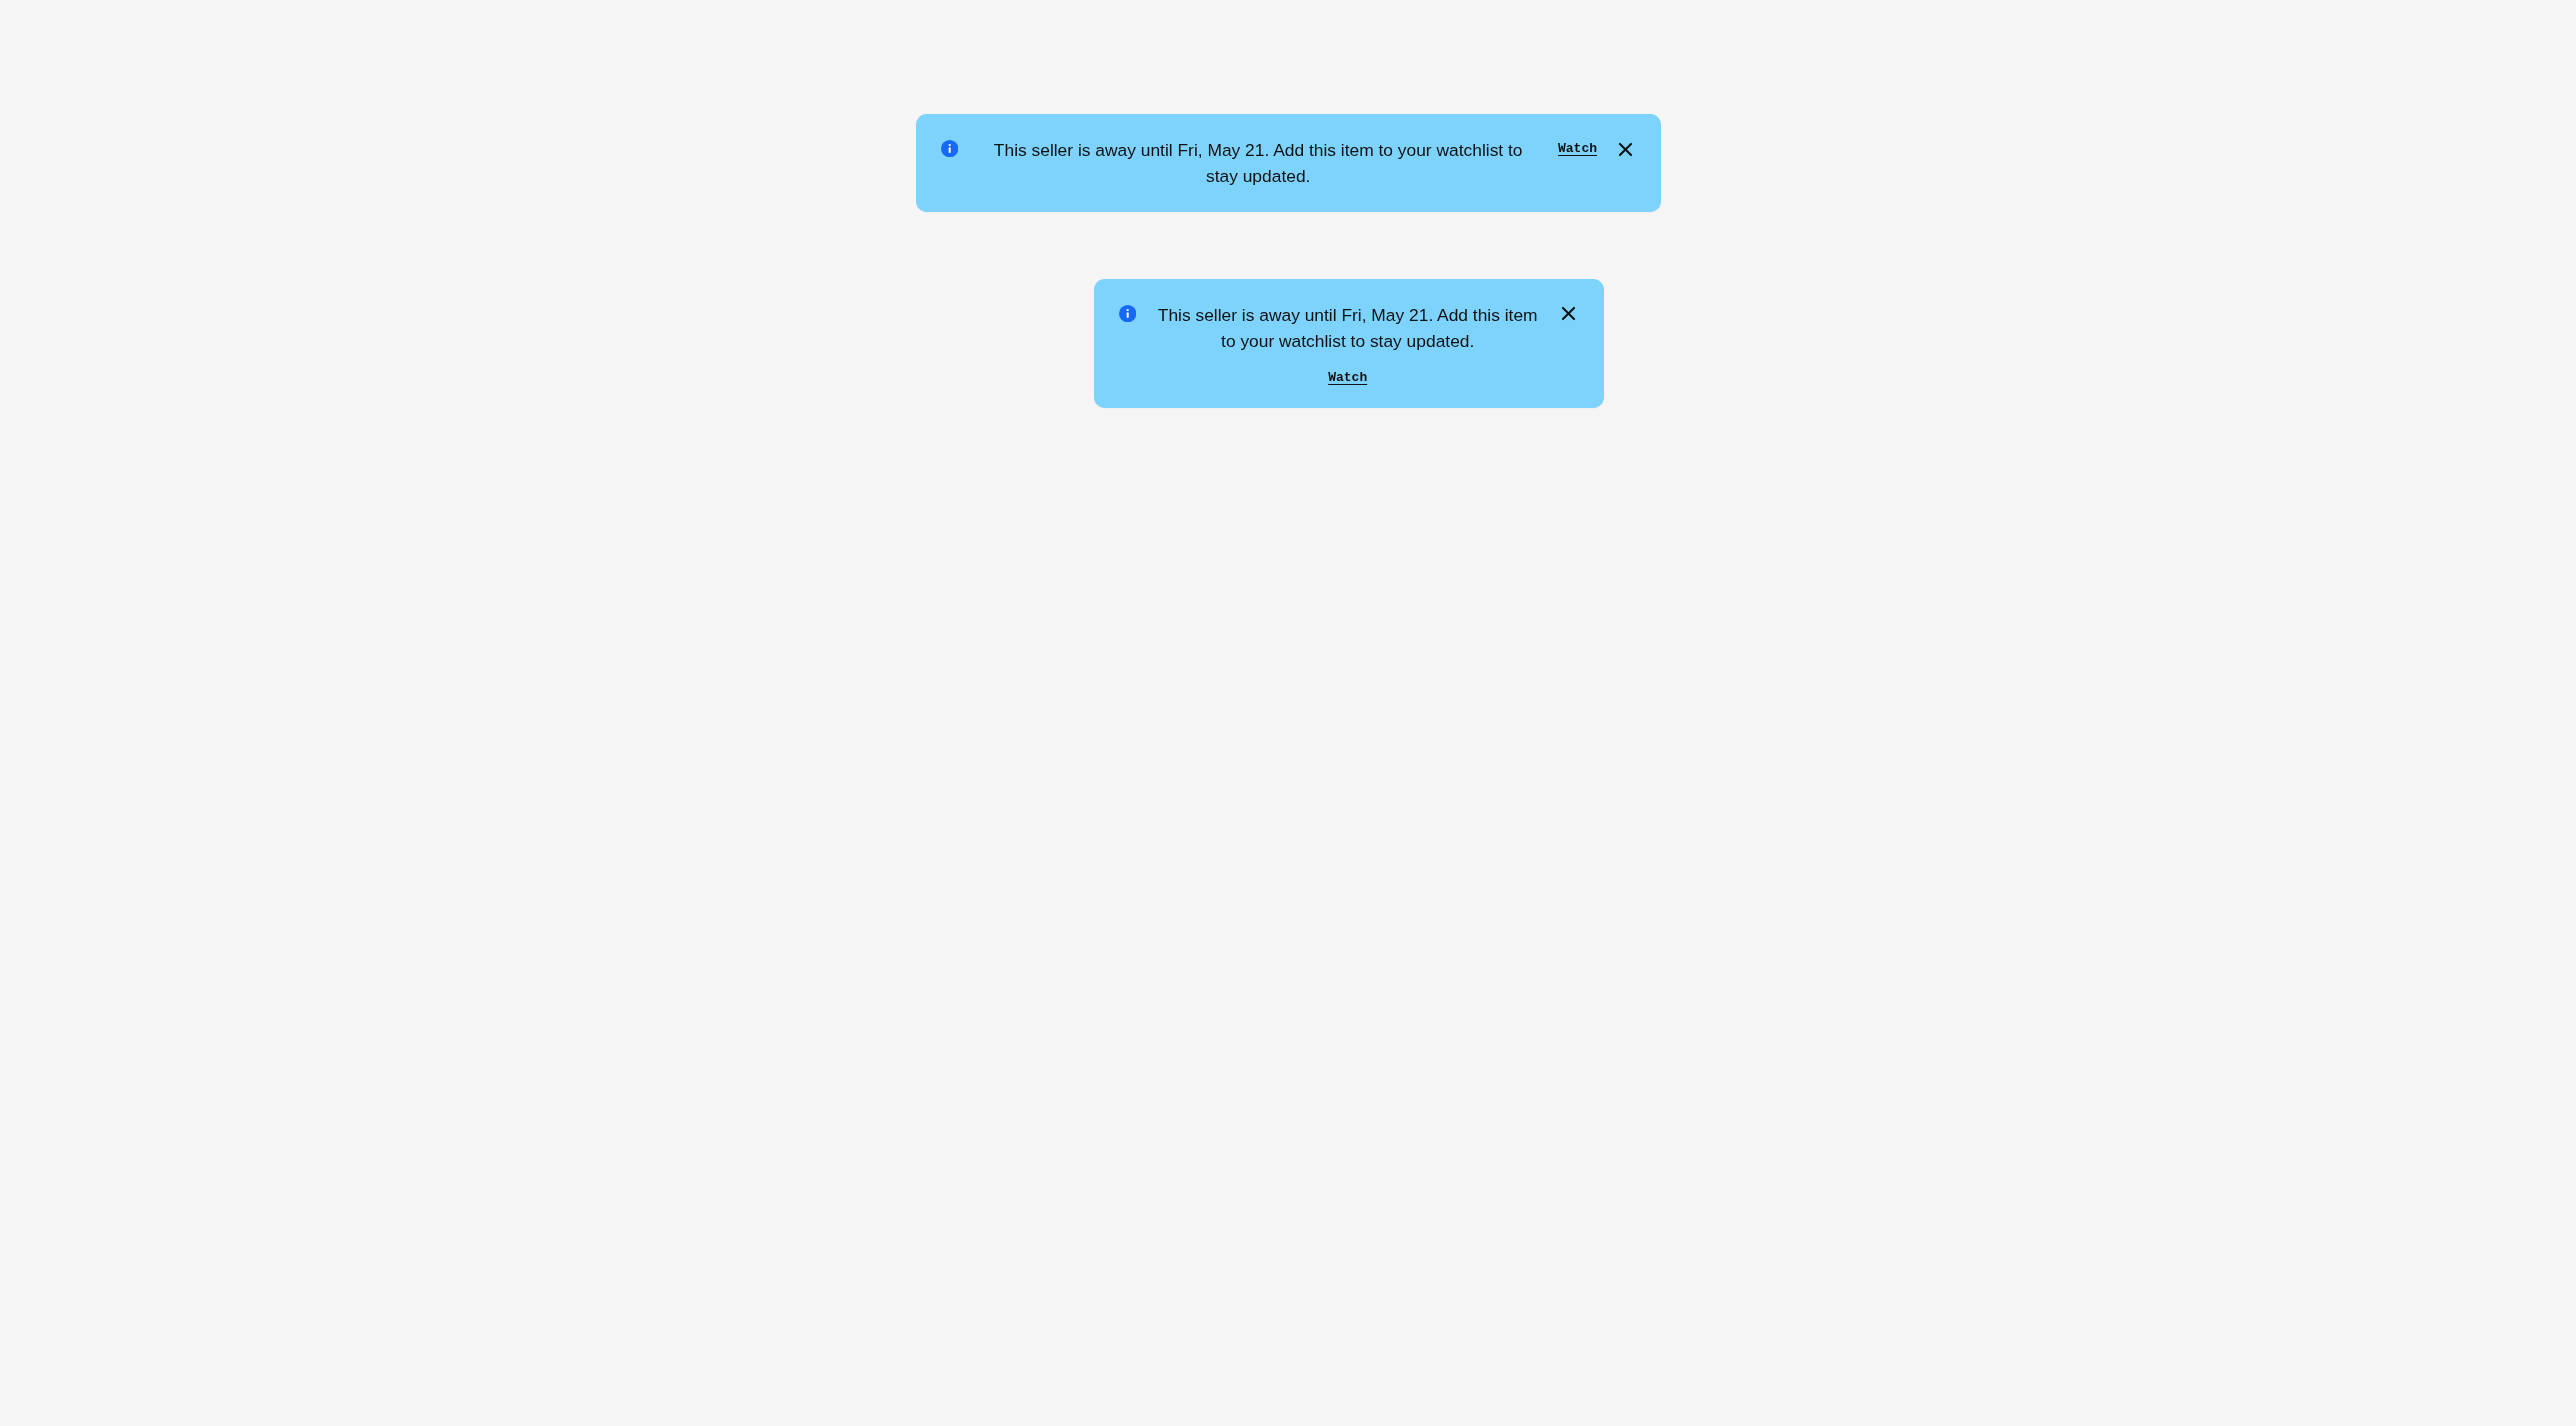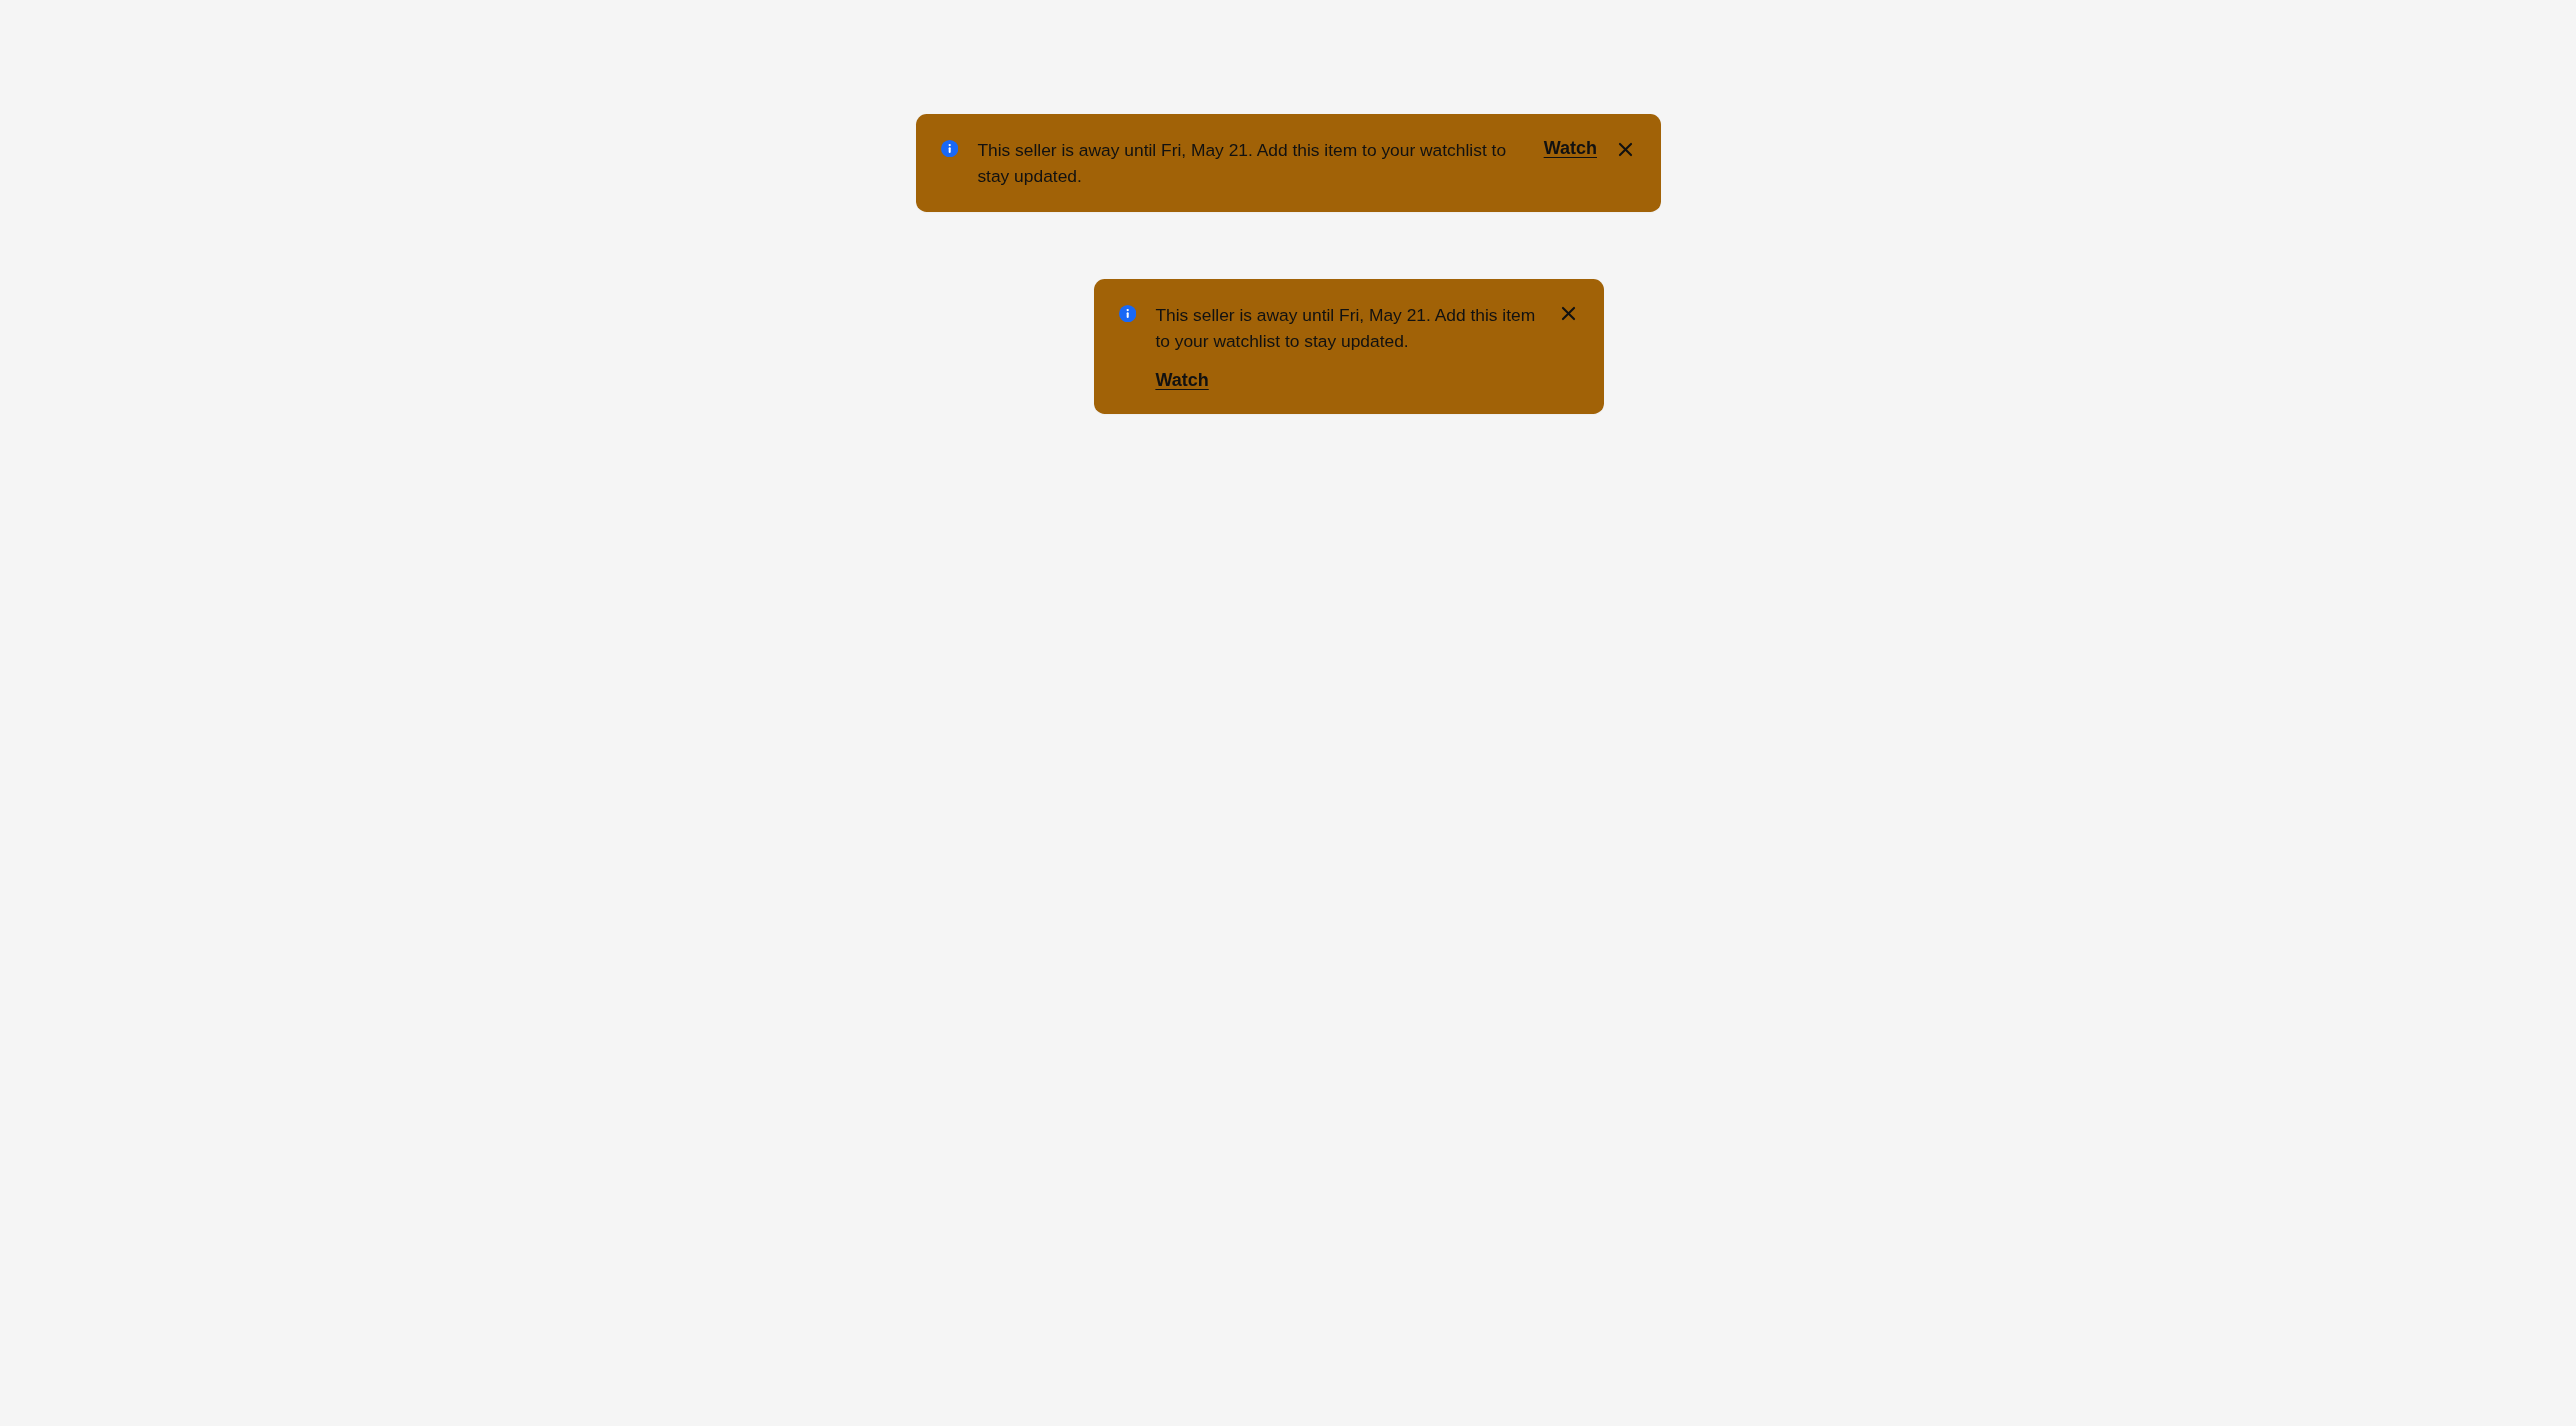--- a/index.html
+++ b/index.html
@@ -8,27 +8,28 @@
       background: #f5f5f5;
       font-family: -apple-system, BlinkMacSystemFont, "Segoe UI", Helvetica, Arial, sans-serif;
       color: #111;
       padding: 114px 0 0 0;
       display: flex;
       flex-direction: column;
       align-items: center;
     }
 
     .notice {
-      background: #a16207;
+      background: #7dd3fc;
       border-radius: 10.7px;
       box-shadow: 0 0.7px 1.3px rgba(0,0,0,0.03);
       display: flex;
       align-items: flex-start;
       padding: 23px 25.5px;
       gap: 19px;
+      text-align: center;
     }
     .notice-wide {
       width: 745px;
       margin-bottom: 67px;
     }
     .notice-narrow {
       width: 510px;
       margin-left: 121px;
     }
 
@@ -47,27 +48,28 @@
     }
     .msg {
       font-size: 17.4px;
       line-height: 1.5;
       color: #111;
     }
     .cta-below {
       margin-top: 16px;
     }
     .watch-link {
-      font-size: 18px;
+      font-size: 13px;
       font-weight: 700;
       text-decoration: underline;
       text-underline-offset: 2.7px;
       color: #111;
       cursor: pointer;
       display: inline-block;
+      font-family: Liberation Mono, monospace;
     }
 
     .right-actions {
       flex: 0 0 auto;
       display: flex;
       align-items: center;
       gap: 19px;
       margin-top: 1.3px;
     }
 

